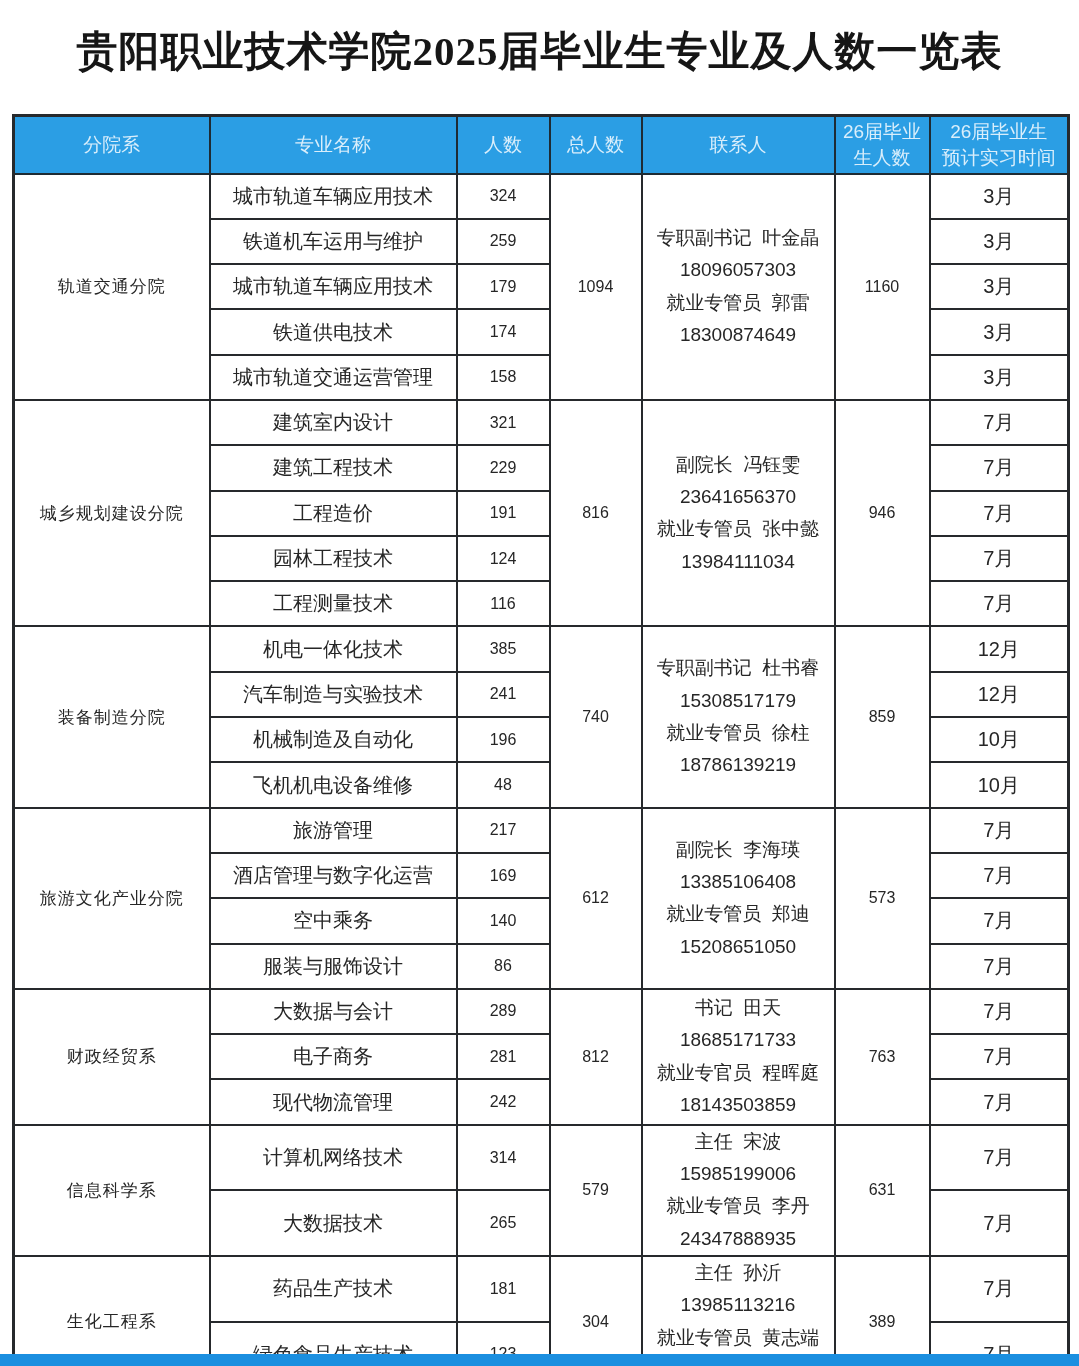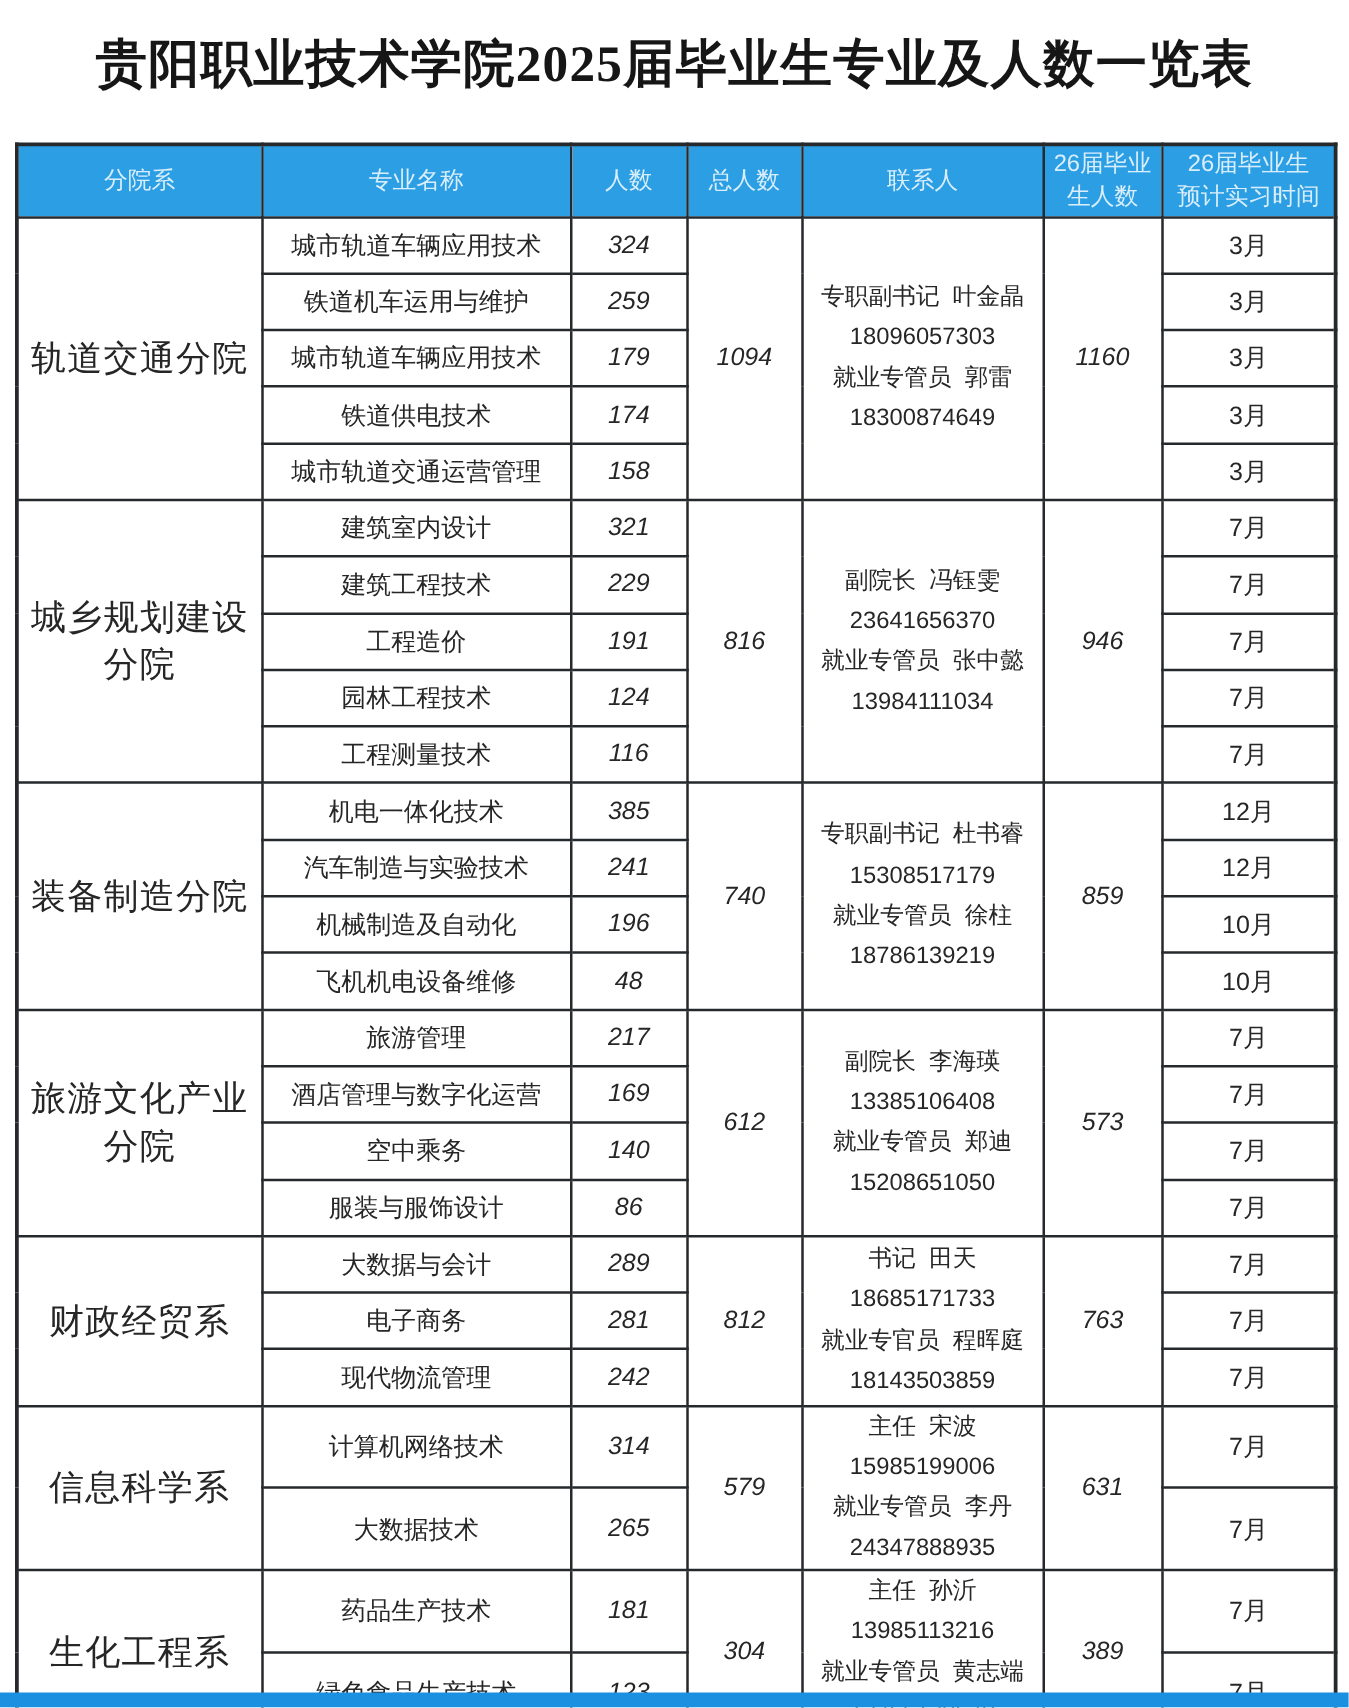--- a/index.html
+++ b/index.html
@@ -45,22 +45,22 @@
     background:var(--header-bg,#2B9EE4);
     color:var(--header-text,#D9EEFB);
     font-size:19px;
     font-weight:normal;
     white-space:pre-line;
     line-height:1.35;
     border-color:#1e2b33;
   }
   tbody tr{height:45.3px;}
   tbody td{font-size:20px;}
-  td.dept{font-size:28px; letter-spacing:1px;}
-  td.num{font-size:20px;font-style:italic;}
+  td.dept{font-size:17px; letter-spacing:1px;}
+  td.num{font-size:16px;}
   td.contact{font-size:19px; padding:0 0;}
   .cline{line-height:1.7; white-space:pre;}
   .bottom-bar{
     position:absolute;
     left:0; top:1354px;
     width:1079px; height:12px;
     background:var(--bottom-bar,#1B8FE0);
   }
 </style>
 </head>

